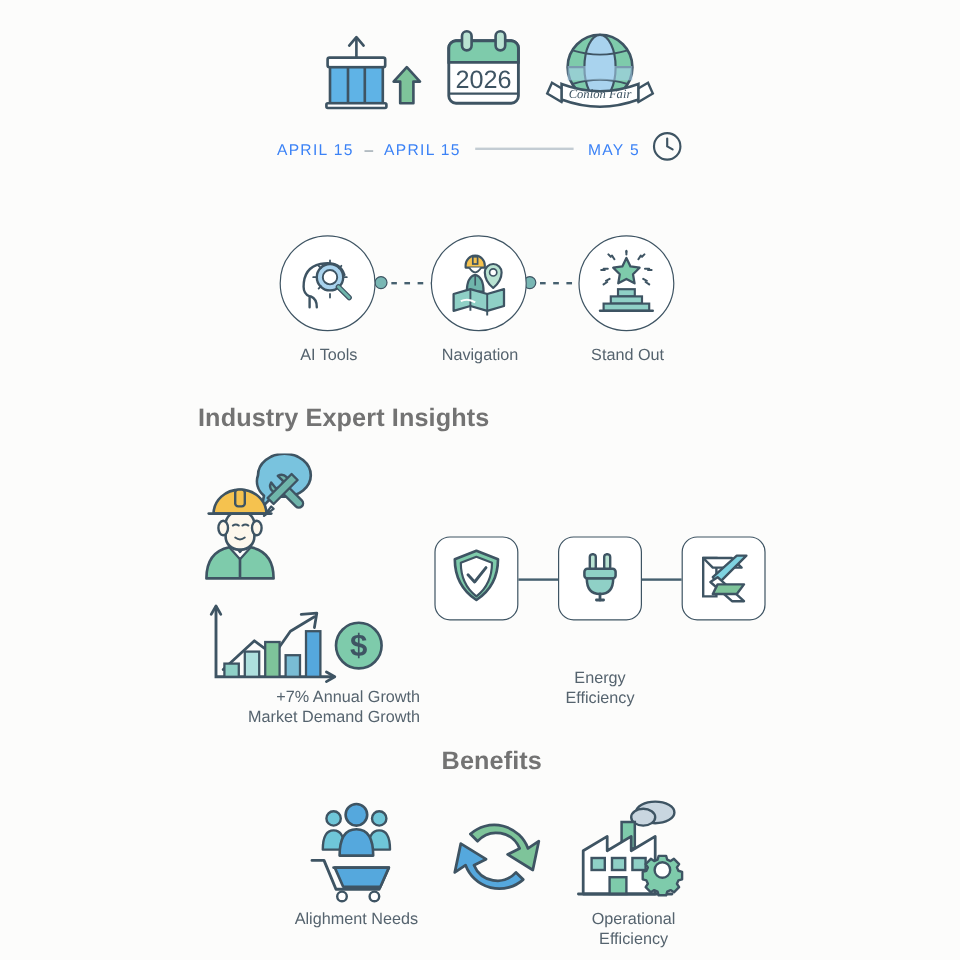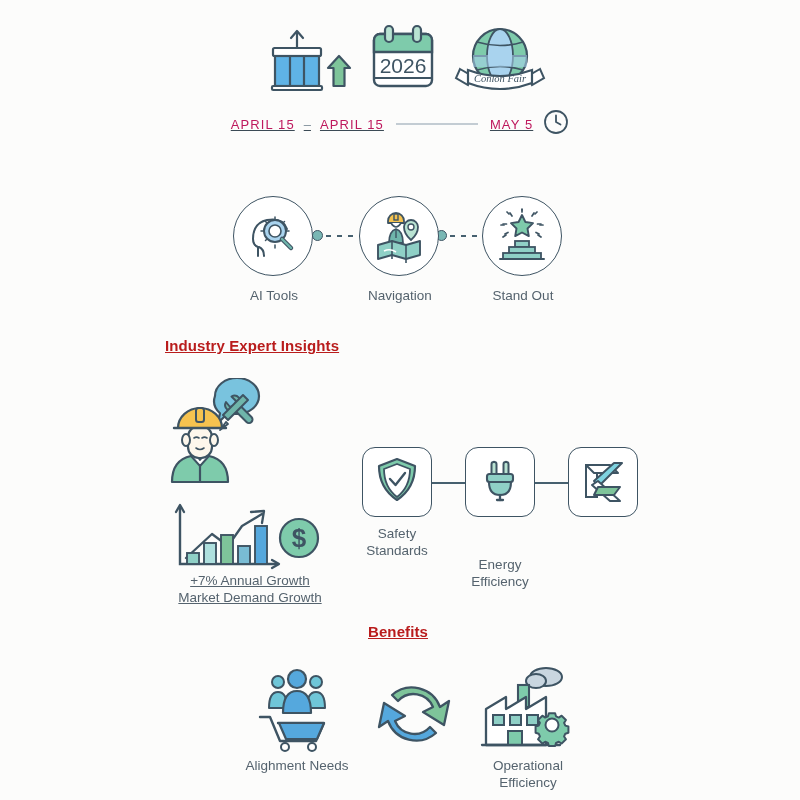--- a/index.html
+++ b/index.html
@@ -17,47 +17,47 @@
     position: relative;
   }
 
   .canvas {
     position: relative;
     width: 800px;
     height: 800px;
   }
 
   
-  .abs { position: absolute; text-decoration: underline; }
+  .abs { position: absolute; }
 
   .section-title {
-    font-size: 15px;
+    font-size: 21px;
     font-weight: bold;
-    color: #b91c1c;
+    color: #737373;
     letter-spacing: 0.1px;
   }
 
   
   #top-icon-row {
     left: 0; top: 22px; width: 800px; height: 78px;
   }
   .top-icon {
     position: absolute;
     top: 0;
   }
 
   
   #date-strip {
     left: 0; top: 108px; width: 800px; height: 32px;
     display: flex; align-items: center; justify-content: center;
   }
   .date-text {
     font-size: 13px;
     letter-spacing: 1.1px;
-    color: #be185d;
+    color: #3b82f6;
   }
   .date-dash {
     font-size: 13px;
     color: #7e8d99;
     margin: 0 9px;
   }
   .date-rule {
     width: 82px;
     height: 1.5px;
     background: #c3ccd3;
@@ -111,21 +111,21 @@
   #insights-title { left: 165px; top: 337px; }
 
   #worker-icon { left: 158px; top: 378px; }
   #growth-chart { left: 166px; top: 502px; }
   .growth-caption {
     position: absolute;
     width: 200px;
     left: 150px;
     font-size: 13.5px;
     color: #55636e;
-    text-align: center;
+    text-align: right;
     line-height: 17px;
   }
   #growth-line1 { top: 572px; }
   #growth-line2 { top: 589px; }
 
   
   #features-title { left: 365px; top: 393px; }
 
   #features-row { left: 362px; top: 447px; width: 300px; height: 130px; }
   .feat-card {
@@ -345,24 +345,20 @@
     <div class="feat-connector" style="left:173px; width:33px;"></div>
 
     <div class="feat-card" style="left:0px;">
       <span>
         <svg width="44" height="48" viewBox="0 0 44 48">
           <path d="M22 3 L40 10 q0 22 -18 34 Q4 32 4 10 Z" fill="#7ecbab" stroke="#3e5463" stroke-width="2.2" stroke-linejoin="round"></path>
           <path d="M22 8 L35 13 q0 18 -13 28 Q9 31 9 13 Z" fill="#ffffff" stroke="#3e5463" stroke-width="1.8" stroke-linejoin="round"></path>
           <path d="M15 23 L20.5 29 L30 17" fill="none" stroke="#3e5463" stroke-width="2.4" stroke-linecap="round" stroke-linejoin="round"></path>
         </svg>
       </span>
-    </div>
-    <div class="feat-caption" style="left:-15px;">
-      <div>Safety</div>
-      <div>Standards</div>
     </div>
 
     <div class="feat-card" style="left:103px;">
       <span>
         <svg width="44" height="48" viewBox="0 0 44 48">
           <path d="M16 6 L16 18 M28 6 L28 18" stroke="#3e5463" stroke-width="2.4" stroke-linecap="round"></path>
           <rect x="13.5" y="6" width="5" height="13" rx="2.2" fill="#b9e3d2" stroke="#3e5463" stroke-width="2"></rect>
           <rect x="25.5" y="6" width="5" height="13" rx="2.2" fill="#b9e3d2" stroke="#3e5463" stroke-width="2"></rect>
           <rect x="9" y="18" width="26" height="8" rx="2.5" fill="#8fd0c6" stroke="#3e5463" stroke-width="2.1"></rect>
           <path d="M11 26 h22 q0 13 -11 13 Q11 39 11 26 z" fill="#8fd0c6" stroke="#3e5463" stroke-width="2.1" stroke-linejoin="round"></path>

